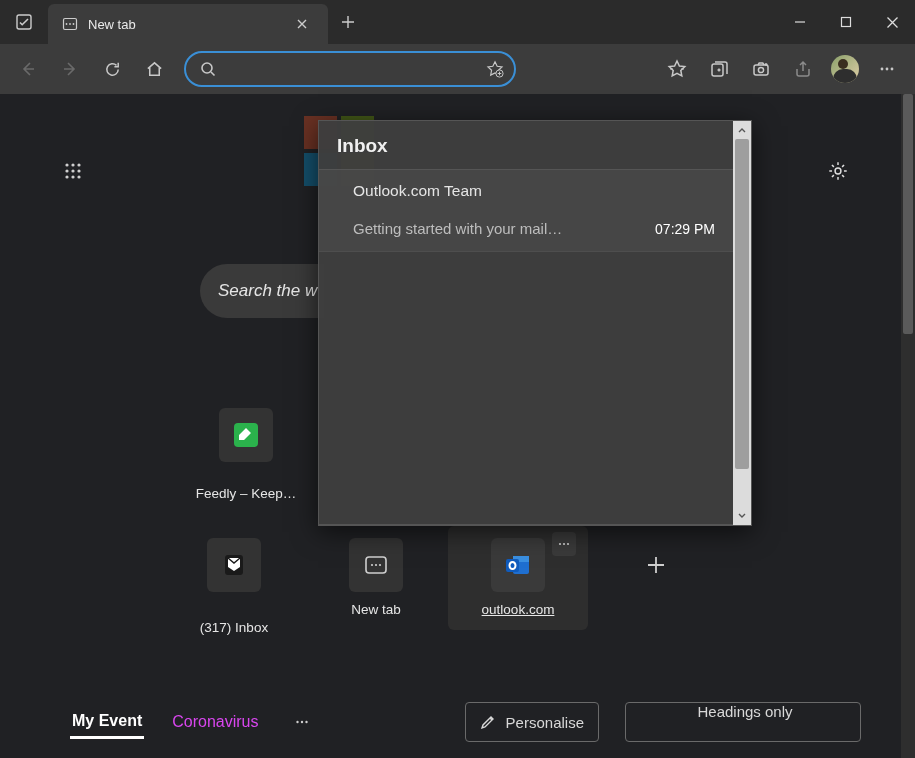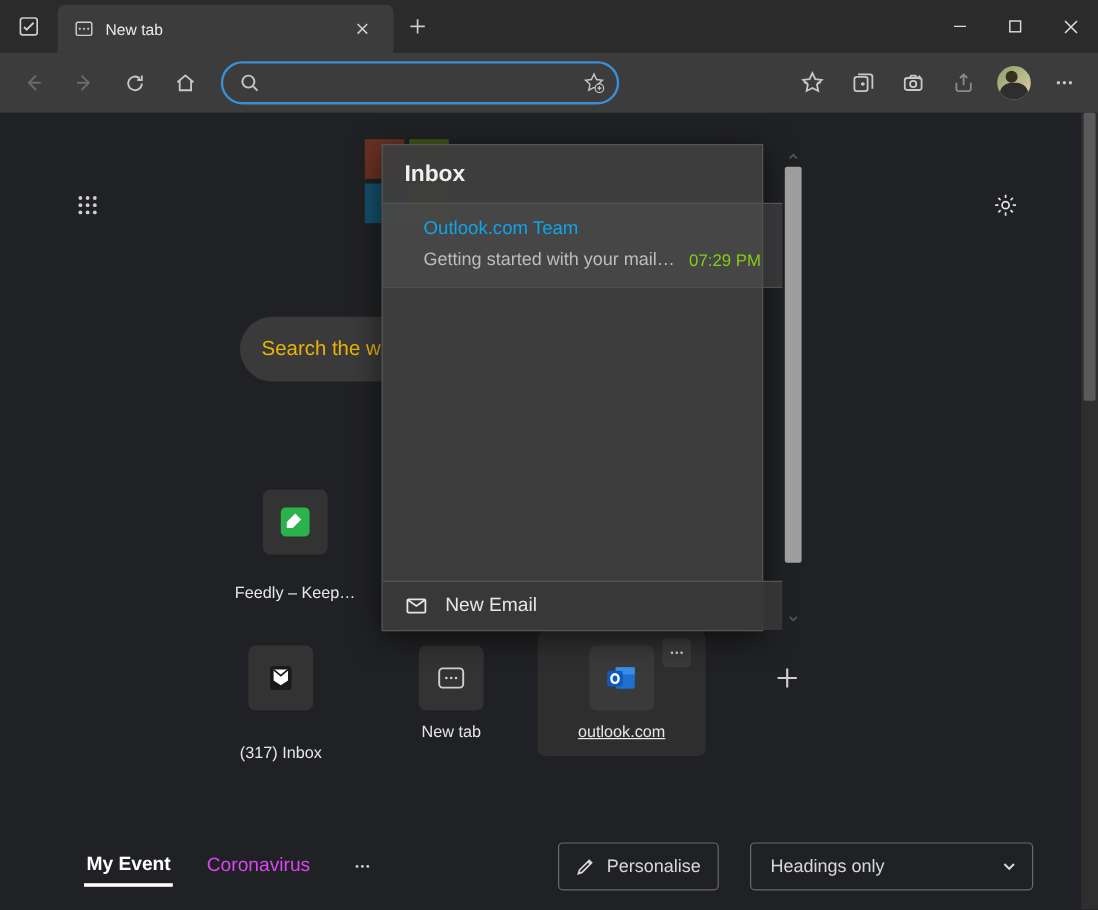--- a/index.html
+++ b/index.html
@@ -36,21 +36,21 @@
 
   .apps-btn { position:absolute; left:56px; top:60px; width:34px; height:34px; display:flex; align-items:center; justify-content:center; color:#cfcfcf; }
   .settings-btn { position:absolute; right:46px; top:60px; width:34px; height:34px; display:flex; align-items:center; justify-content:center; color:#e0e0e0; }
 
   .ms-logo { position:absolute; left:304px; top:22px; width:70px; height:70px; display:grid; grid-template-columns:1fr 1fr; grid-template-rows:1fr 1fr; gap:4px; opacity:0.35; }
   .ms-logo div:nth-child(1){background:#f25022;}
   .ms-logo div:nth-child(2){background:#7fba00;}
   .ms-logo div:nth-child(3){background:#00a4ef;}
   .ms-logo div:nth-child(4){background:#ffb900;}
 
-  .searchbox { position:absolute; left:200px; top:170px; width:124px; height:54px; background:#3a3a3a; border-radius:27px 0 0 27px; display:flex; align-items:center; padding-left:18px; color:#eab308; font-size:17px; overflow:hidden; white-space:nowrap; }
+  .searchbox { position:absolute; left:200px; top:170px; width:124px; height:54px; background:#3a3a3a; border-radius:27px 0 0 27px; display:flex; align-items:center; padding-left:18px; color:#e5e5e5; font-size:17px; overflow:hidden; white-space:nowrap;font-style:italic; }
 
   
   .ql { position:absolute; width:140px; display:flex; flex-direction:column; align-items:center; gap:10px; }
   .ql .tile { width:54px; height:54px; background:#333; border-radius:6px; display:flex; align-items:center; justify-content:center; }
   .ql .label { font-size:13.5px; color:#e6e6e6; text-align:center; white-space:nowrap; overflow:hidden; text-overflow:ellipsis; width:130px; }
   .ql-feedly { left:176px; top:314px;gap:24px; }
   .ql-inbox { left:164px; top:444px;gap:28px; }
   .ql-newtab { left:306px; top:444px; }
   .ql-outlook { left:448px; top:444px;text-decoration:underline; }
   .ql-outlook-card { position:absolute; left:448px; top:432px; width:140px; height:104px; background:#2e2e2e; border-radius:6px; }
@@ -58,31 +58,31 @@
   .ql-add .tile { background:transparent; }
   .ql-more { position:absolute; left:552px; top:438px; width:24px; height:24px; background:#3a3a3a; border-radius:4px; display:flex; align-items:center; justify-content:center; color:#cfcfcf; }
 
   
   .feedbar { position:absolute; left:70px; right:40px; bottom:14px; height:44px; display:flex; align-items:center; gap:26px; }
   .feedtab { font-size:16px; color:#d946ef; padding:6px 2px; }
   .feedtab.active { color:#fff; font-weight:600; border-bottom:3px solid #fff; }
   .feed-more { width:30px; height:30px; display:flex; align-items:center; justify-content:center; color:#cfcfcf; }
   .feed-spacer { flex:1; }
   .feed-btn { height:40px; border:1px solid #6a6a6a; border-radius:4px; display:flex; align-items:center; padding:0 14px; gap:10px; color:#d8d8d8; font-size:15px; background:transparent; }
-  .feed-select { height:40px; border:1px solid #6a6a6a; border-radius:4px; display:flex; align-items:center; padding:0 12px 0 16px; gap:72px; color:#d8d8d8; font-size:15px; min-width:236px; justify-content:space-between; }
-
-  
-  .flyout { position:absolute; left:318px; top:120px; width:318px; height:406px; background:rgba(62,62,62,0.97); border:1px solid #555; box-shadow:0 6px 24px rgba(0,0,0,0.6); display:flex; }
+  .feed-select { height:40px; border:1px solid #6a6a6a; border-radius:4px; display:flex; align-items:center; padding:0 12px 0 16px; gap:72px; color:#d8d8d8; font-size:15px; min-width:236px; justify-content:space-between;flex-direction:column; }
+
+  
+  .flyout { position:absolute; left:318px; top:120px; width:434px; height:406px; background:rgba(62,62,62,0.97); border:1px solid #555; box-shadow:0 6px 24px rgba(0,0,0,0.6); display:flex; }
   .fly-main { flex:1; display:flex; flex-direction:column; }
   .fly-header { padding:14px 18px 12px; font-size:19px; font-weight:700; color:#f0f0f0; border-bottom:1px solid #555; }
   .fly-item { padding:12px 18px 14px 34px; border-bottom:1px solid #4e4e4e; background:rgba(80,80,80,0.5); }
-  .fly-sender { font-size:15.5px; color:#0ea5e9; margin-bottom:8px; }
+  .fly-sender { font-size:15.5px; color:#e5e5e5; margin-bottom:20px; }
   .fly-row { display:flex; justify-content:space-between; align-items:center; gap:12px; }
   .fly-subject { font-size:15px; color:#bdbdbd; white-space:nowrap; overflow:hidden; text-overflow:ellipsis; }
-  .fly-time { font-size:14px; color:#84cc16; white-space:nowrap; }
+  .fly-time { font-size:14px; color:#ffffff; white-space:nowrap; }
   .fly-spacer { flex:1; }
   .fly-actions { border-top:1px solid #555; background:rgba(55,55,55,0.9); }
   .fly-action { display:flex; align-items:center; gap:14px; padding:10px 18px; font-size:16px; color:#e6e6e6; }
   .fly-action svg { flex:0 0 20px; }
   .fly-scroll { width:18px; background:#dcdcdc; position:relative; }
   .fly-scroll .arrow { position:absolute; left:0; width:18px; height:18px; display:flex; align-items:center; justify-content:center; color:#555; }
   .fly-scroll .arrow.top { top:0; }
   .fly-scroll .arrow.bot { bottom:0; }
   .fly-scroll .track { position:absolute; top:18px; bottom:18px; left:0; width:18px; }
   .fly-scroll .thumb { position:absolute; top:0; left:2px; width:14px; height:330px; background:#9e9e9e; border-radius:2px; }
@@ -345,27 +345,20 @@
       <div class="fly-header">Inbox</div>
       <div class="fly-item">
         <div class="fly-sender">Outlook.com Team</div>
         <div class="fly-row">
           <div class="fly-subject">Getting started with your mail…</div>
           <div class="fly-time">07:29 PM</div>
         </div>
       </div>
       <div class="fly-spacer"></div>
       <div class="fly-actions">
-        <div class="fly-action">
-          <svg width="20" height="20" viewBox="0 0 20 20">
-              <rect x="2.5" y="4.5" width="15" height="11" rx="1" fill="none" stroke="currentColor" stroke-width="1.5"></rect>
-              <path d="M3 5l7 5 7-5" fill="none" stroke="currentColor" stroke-width="1.5"></path>
-            </svg>
-          <span>New Email</span>
-        </div>
       </div>
     </div>
     <div class="fly-scroll">
       <div class="arrow top">
           <svg width="10" height="10" viewBox="0 0 10 10">
             <path d="M2 7l3-3 3 3" fill="none" stroke="#555" stroke-width="1.4"></path>
           </svg>
         </div>
       <div class="track">
           <div class="thumb"></div>

